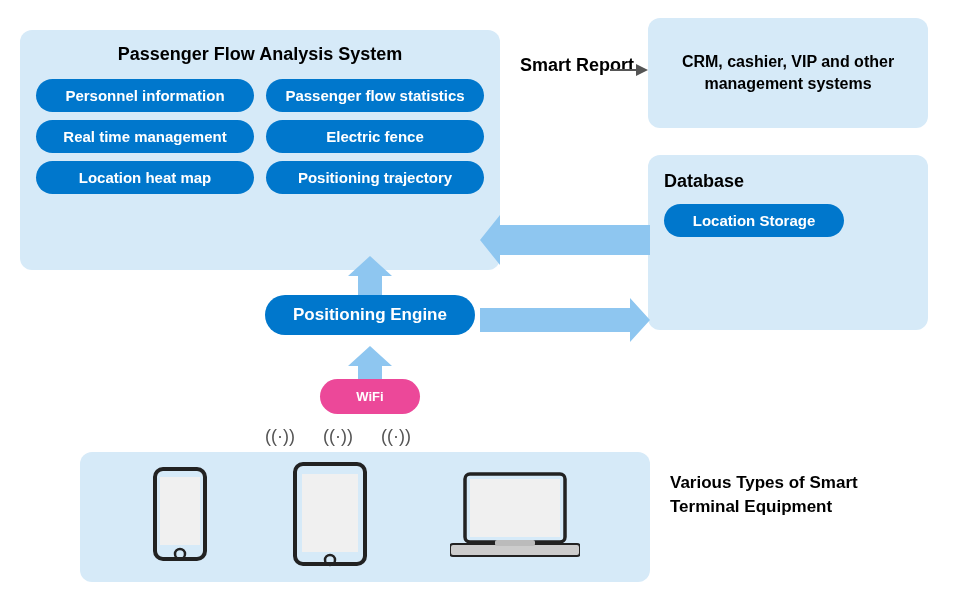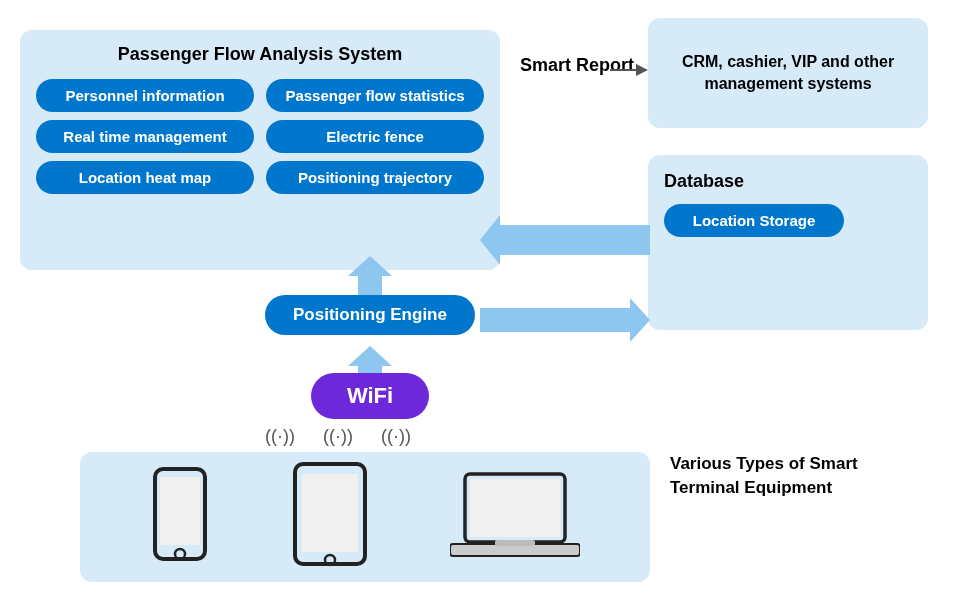--- a/index.html
+++ b/index.html
@@ -138,25 +138,25 @@
       top: 375px;
       left: 295px;
       width: 150px;
       height: 42px;
       display: flex;
       align-items: center;
       justify-content: center;
     }
 
     .wifi-pill {
-      background: #6d28d9;
+      background: #ec4899;
       color: #fff;
       border-radius: 24px;
       padding: 10px 36px;
-      font-size: 22px;
+      font-size: 13px;
       font-weight: bold;
     }
 
     
     .wifi-signals {
       position: absolute;
       top: 426px;
       left: 265px;
       display: flex;
       gap: 28px;
@@ -175,21 +175,21 @@
       border-radius: 12px;
       display: flex;
       align-items: center;
       justify-content: space-around;
       padding: 0 30px;
     }
 
     
     .various-label {
       position: absolute;
-      top: 452px;
+      top: 471px;
       left: 670px;
       width: 260px;
       font-size: 17px;
       font-weight: bold;
       color: #000;
       line-height: 1.4;
     }
 
     
     .device-icon {

